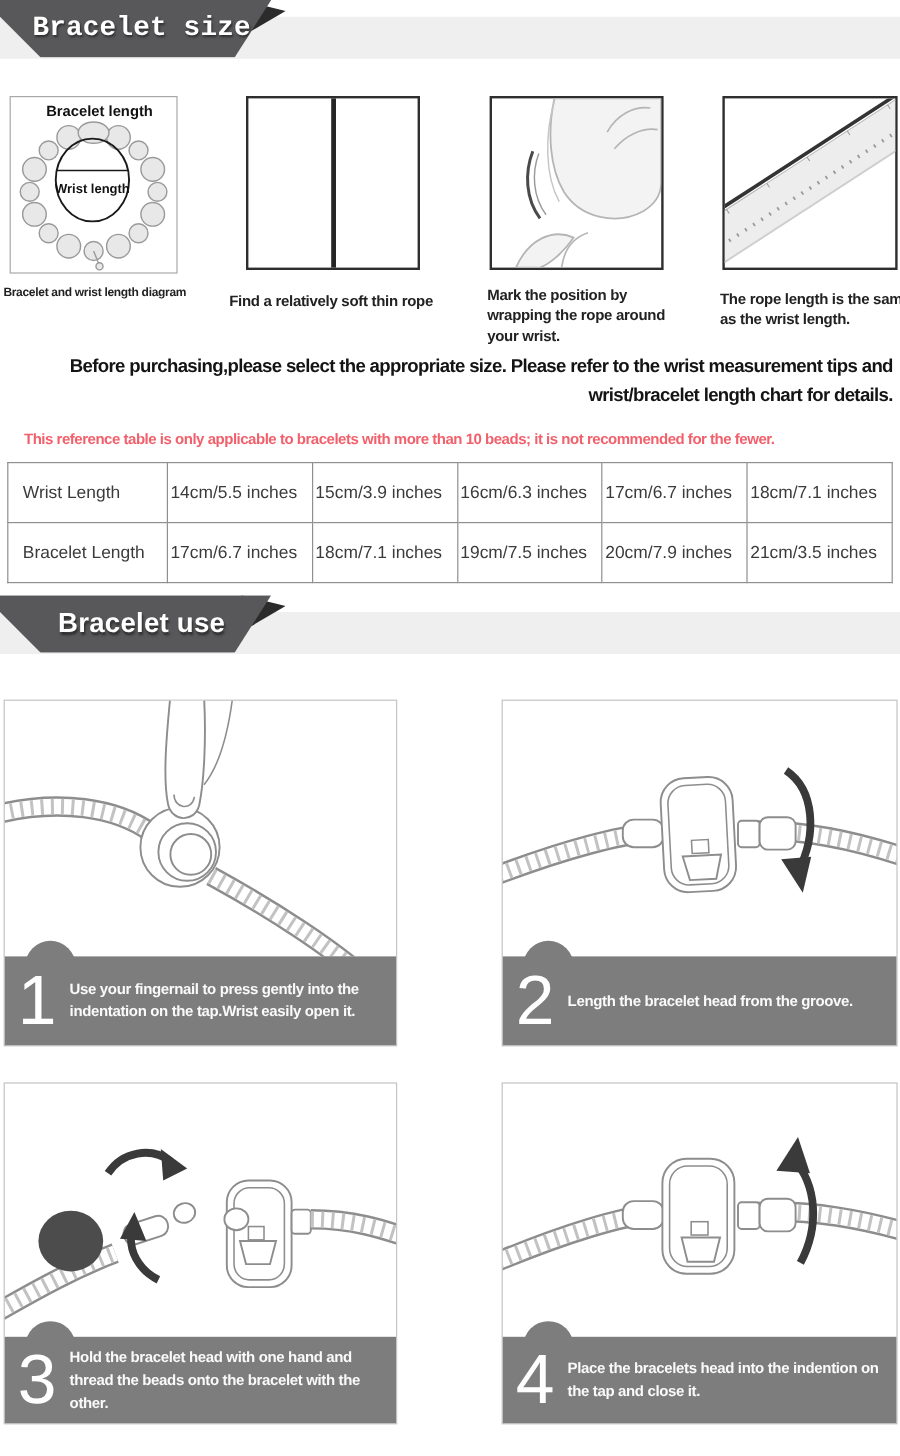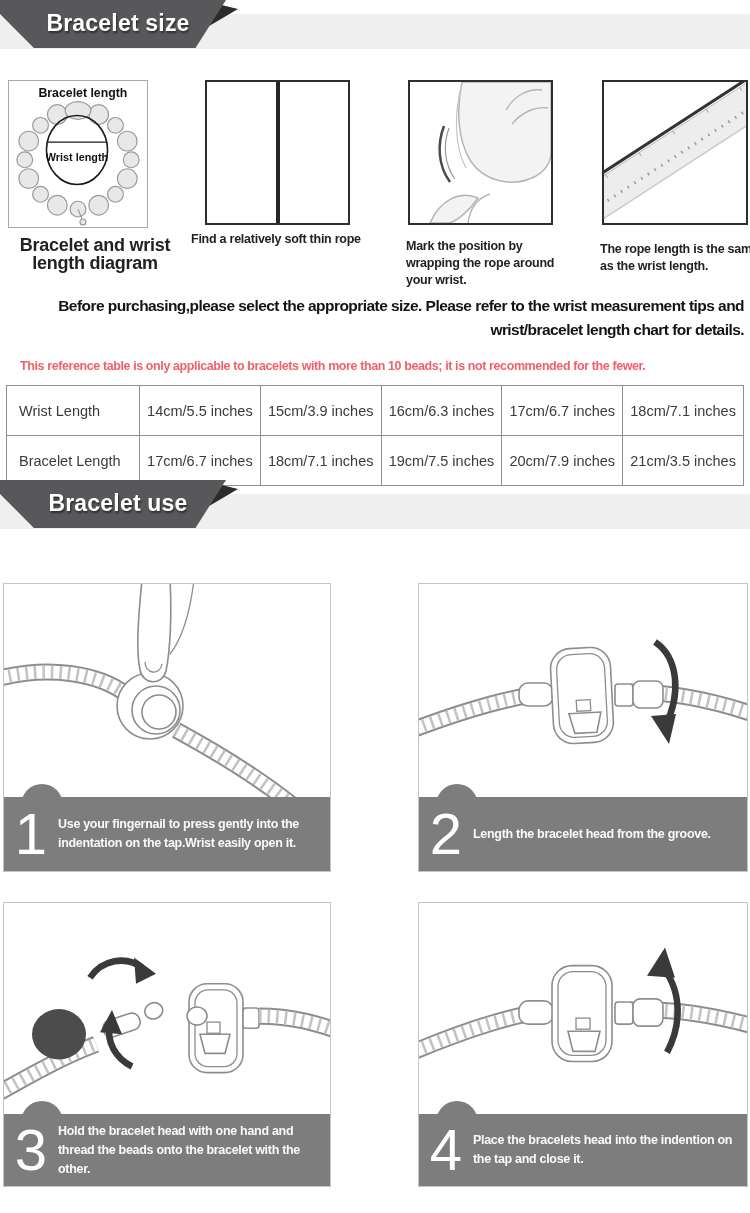--- a/index.html
+++ b/index.html
@@ -27,21 +27,21 @@
   
   .intro{position:absolute;left:14px;top:294px;width:730px;font-weight:bold;color:#141414;
          font-size:15.5px;letter-spacing:-.55px;line-height:24px;text-align:right;}
   .note{position:absolute;left:20px;top:359px;font-weight:bold;color:#f2606b;
         font-size:12.5px;letter-spacing:-.4px;white-space:nowrap;}
 
   
   table.size{position:absolute;left:6px;top:385px;width:738px;border-collapse:collapse;
              table-layout:fixed;}
   table.size td{border:1px solid #8f8f8f;height:49px;font-size:14.5px;color:#3b3b3b;
-                text-align:center;padding:0 2px;}
+                text-align:left;padding:0 2px;}
   table.size td.rowlabel{width:118px;text-align:left;padding-left:12px;}
 
   
   .step-panel{position:absolute;background:#fff;border:1px solid #c4c4c4;box-sizing:border-box;}
   .step-illu{position:absolute;top:0;left:0;right:0;}
   .step-illu svg{display:block;width:100%;height:100%;}
   .step-band{position:absolute;left:0;right:0;bottom:0;background:#7d7d7d;
              display:flex;align-items:center;}
   .step-bump{position:absolute;top:-13px;left:17px;width:42px;height:42px;border-radius:50%;
              background:#7d7d7d;}
@@ -57,21 +57,21 @@
   .art{stroke:#8d8d8d;stroke-width:1.6;fill:#ffffff;}
   .artn{stroke:#8d8d8d;stroke-width:1.3;fill:none;}
   .arrow{stroke:#3a3a3a;stroke-width:6.5;fill:none;}
   .svg-label{font-family:"Liberation Sans",sans-serif;font-weight:bold;fill:#111;}
 </style>
 </head>
 <body>
 
 <div id="page">
 
-  <div class="banner" style="top:0;">
+  <div class="banner" style="top:0;font-family:Liberation Mono, monospace;">
     <div class="banner-strip"></div>
     <div class="banner-fold"></div>
     <div class="banner-trap">
       <span>Bracelet size</span>
     </div>
   </div>
 
   <div class="mbox light" style="left:8px;top:80px;width:140px;height:148px;">
     <svg viewBox="0 0 140 148">
       <text class="svg-label" x="75" y="16" text-anchor="middle" font-size="12.5">Bracelet length</text>
@@ -95,26 +95,26 @@
         <ellipse cx="70" cy="30" rx="13" ry="9"></ellipse>
         <line x1="70" y1="130" x2="74" y2="140"></line>
         <circle cx="75" cy="143" r="3"></circle>
       </g>
 
       <ellipse cx="69" cy="70" rx="31" ry="35" fill="none" stroke="#1a1a1a" stroke-width="1.6"></ellipse>
       <line x1="39" y1="62" x2="99" y2="62" stroke="#1a1a1a" stroke-width="1.3"></line>
       <text class="svg-label" x="69" y="81" text-anchor="middle" font-size="11">Wrist length</text>
     </svg>
   </div>
-  <div class="mcap" style="left:16px;top:236px;width:158px;text-align:center;font-size:18px;line-height:18px;">Bracelet and wrist length diagram</div>
+  <div class="mcap" style="left:0;top:236px;width:158px;text-align:center;font-size:10px;line-height:18px;">Bracelet and wrist length diagram</div>
 
   <div class="mbox" style="left:205px;top:80px;width:145px;height:145px;">
     <div class="vline"></div>
   </div>
-  <div class="mcap" style="left:191px;top:231px;white-space:nowrap;">Find a relatively soft thin rope</div>
+  <div class="mcap" style="left:191px;top:243px;white-space:nowrap;">Find a relatively soft thin rope</div>
 
   <div class="mbox" style="left:408px;top:80px;width:145px;height:145px;">
     <svg viewBox="0 0 141 141">
       <path d="M52 0 C 46 28, 48 58, 60 78 C 74 100, 104 106, 126 94 C 136 88, 141 80, 141 70 L 141 0 Z" fill="#f3f3f3" stroke="#b5b5b5" stroke-width="1.5"></path>
       <path d="M96 28 C 104 14, 118 6, 132 8" fill="none" stroke="#b5b5b5" stroke-width="1.4"></path>
       <path d="M102 42 C 112 30, 126 24, 138 26" fill="none" stroke="#b5b5b5" stroke-width="1.4"></path>
       <path d="M52 2 C 44 30, 44 64, 56 86" fill="none" stroke="#c5c5c5" stroke-width="1.2"></path>
       <path d="M34 44 C 27 62, 28 84, 40 100" fill="none" stroke="#4a4a4a" stroke-width="2.5"></path>
       <path d="M39 46 C 33 62, 34 82, 45 97" fill="none" stroke="#9a9a9a" stroke-width="1.2"></path>
       <path d="M20 141 C 30 118, 50 108, 68 116 C 60 128, 48 138, 40 141 Z" fill="#f3f3f3" stroke="#b5b5b5" stroke-width="1.5"></path>
@@ -162,21 +162,21 @@
       <td class="rowlabel">Bracelet Length</td>
       <td>17cm/6.7 inches</td>
       <td>18cm/7.1 inches</td>
       <td>19cm/7.5 inches</td>
       <td>20cm/7.9 inches</td>
       <td>21cm/3.5 inches</td>
     </tr>
   </tbody>
     </table>
 
-  <div class="banner" style="top:480px;">
+  <div class="banner" style="top:496px;">
     <div class="banner-strip"></div>
     <div class="banner-fold"></div>
     <div class="banner-trap">
       <span>Bracelet use</span>
     </div>
   </div>
 
   <div class="step-panel" style="left:3px;top:583px;width:328px;height:289px;">
     <div class="step-illu" style="bottom:74px;">
       <svg viewBox="0 0 326 213" preserveAspectRatio="none">

